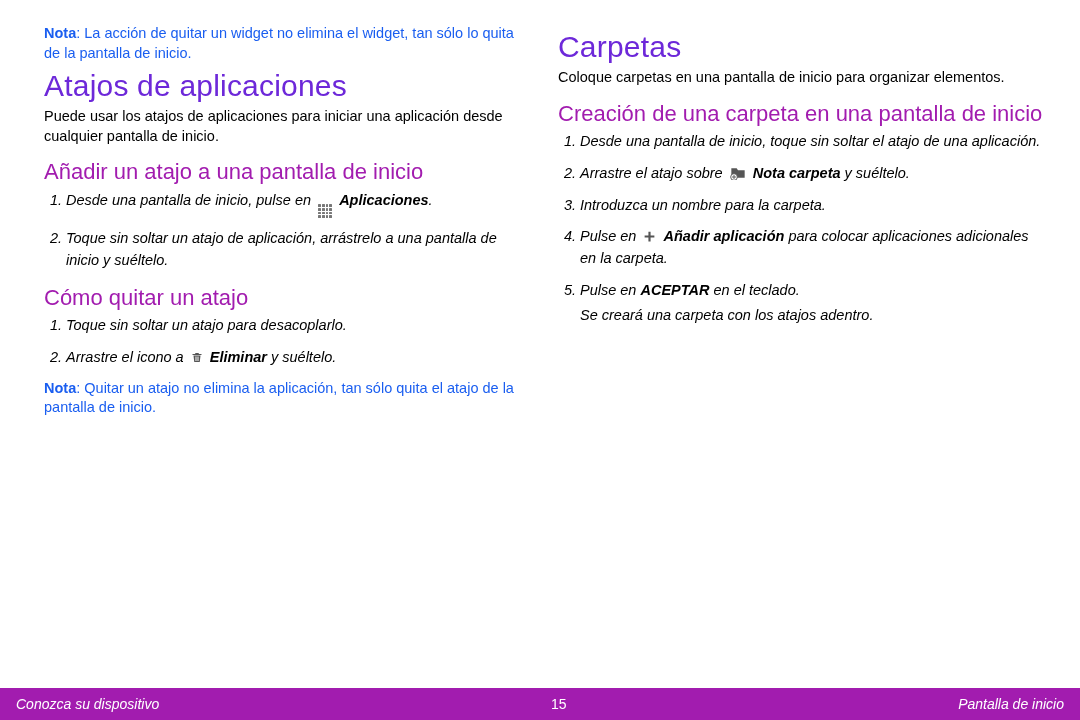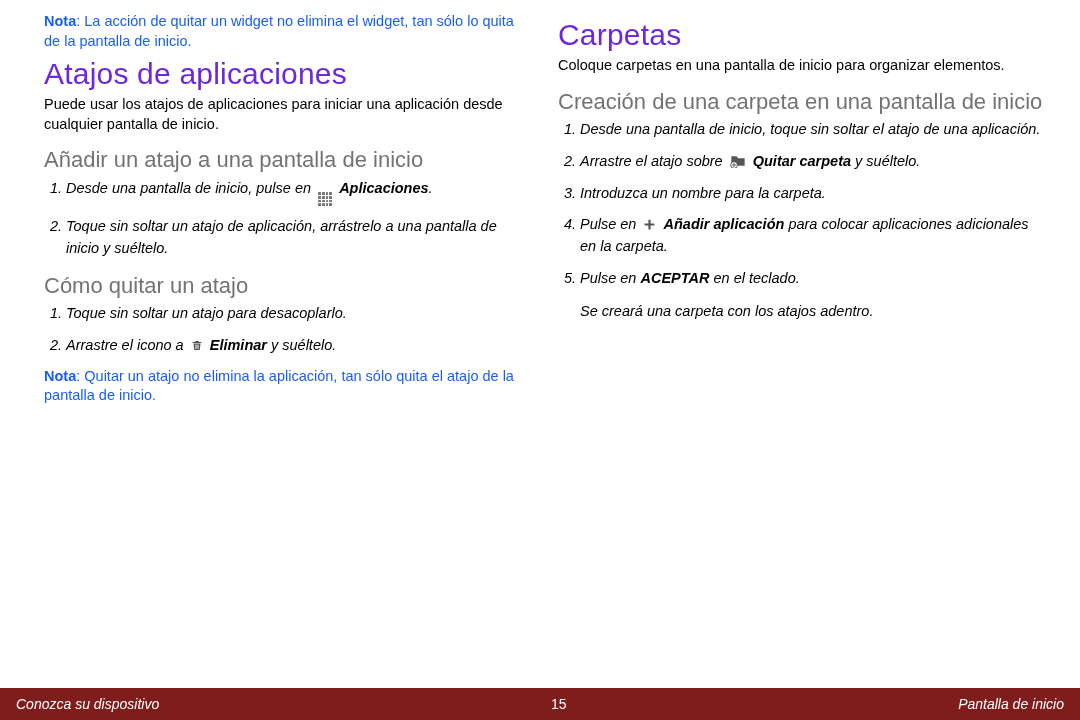--- a/index.html
+++ b/index.html
@@ -1,27 +1,27 @@
 <!DOCTYPE html>
 <html><head>
   <meta charset="utf-8">
   <style>
     * { margin: 0; padding: 0; box-sizing: border-box; }
     html, body { width: 1080px; height: 720px; font-family: Arial, Helvetica, sans-serif; color: #000; background: #fff; }
     .page { width: 1080px; height: 720px; position: relative; display: flex; flex-direction: column; }
-    .content { flex: 1; display: flex; padding: 12px 34px 10px 44px; column-gap: 26px; }
+    .content { flex: 1; display: flex; padding: 24px 34px 10px 44px; column-gap: 26px; }
     .col { flex: 1; min-width: 0; }
     h1 { color: #6d28d9; font-weight: 400; font-size: 30px; margin: 6px 0 4px; letter-spacing: .2px; }
-    h2 { color: #737373; font-weight: 400; font-size: 22px; line-height: 1.25; margin: 12px 0 4px; }
+    h2 { color: #a21caf; font-weight: 400; font-size: 22px; line-height: 1.25; margin: 12px 0 4px; }
     p { font-size: 14.5px; line-height: 1.35; margin-bottom: 8px; }
     .note { color: #1a5ef0; font-size: 14.5px; line-height: 1.35; margin-bottom: 6px; }
     .note b { font-weight: 700; }
     ol { padding-left: 22px; margin: 4px 0 8px; font-size: 14.5px; line-height: 1.5; font-style: italic; }
     ol li { margin-bottom: 10px; }
-    .footer { height: 30px; background: #7f1d1d; color: #fff; display: flex; align-items: center; justify-content: space-between; padding: 16px 16px; font-style: italic; font-size: 14px; }
+    .footer { height: 30px; background: #a21caf; color: #fff; display: flex; align-items: center; justify-content: space-between; padding: 16px 16px; font-style: italic; font-size: 14px; }
     .footer .center { font-style: normal; }
     .inline-icon { display: inline-block; vertical-align: -2px; margin: 0 2px; }
     .grid-icon { width: 14px; height: 14px; display: inline-grid; grid-template-columns: repeat(4, 1fr); grid-template-rows: repeat(4, 1fr); gap: 1px; vertical-align: -2px; margin: 0 3px 0 3px; }
     .grid-icon span { background: #777; border-radius: 0.5px; }
     .trash-icon { width: 12px; height: 14px; vertical-align: -2px; margin: 0 3px; }
     .folder-plus-icon { width: 16px; height: 14px; vertical-align: -2px; margin: 0 3px; }
     .plus-icon { width: 13px; height: 13px; vertical-align: -2px; margin: 0 3px; }
     b, strong { font-weight: 700; }
   </style>
 </head>
@@ -86,32 +86,32 @@
 
       <h2>Creación de una carpeta en una pantalla de inicio</h2>
       <ol>
         <li>Desde una pantalla de inicio, toque sin soltar el atajo de una aplicación.</li>
         <li>
           <span>Arrastre el atajo sobre </span><svg class="inline-icon folder-plus-icon" viewBox="0 0 24 20" fill="#555">
               <path d="M2 3h8l2 3h10v11H2V3z"></path>
               <circle cx="6" cy="16" r="5" fill="#fff" stroke="#555" stroke-width="1.4"></circle>
               <path d="M6 13v6M3 16h6" stroke="#555" stroke-width="1.4"></path>
             </svg>
-          <b>Quitar carpeta</b><span> y suéltelo.</span>
+          <b>Nota carpeta</b><span> y suéltelo.</span>
         </li>
         <li>Introduzca un nombre para la carpeta.</li>
         <li>
           <span>Pulse en </span><svg class="inline-icon plus-icon" viewBox="0 0 24 24" fill="#555">
               <path d="M10 3h4v7h7v4h-7v7h-4v-7H3v-4h7V3z"></path>
             </svg>
           <b>Añadir aplicación</b><span> para colocar aplicaciones adicionales en la carpeta.</span>
         </li>
         <li>
           <span>Pulse en </span><b>ACEPTAR</b><span> en el teclado.</span>
-          <p style="margin-top:12px;">Se creará una carpeta con los atajos adentro.</p>
+          <p style="margin-top:4px;">Se creará una carpeta con los atajos adentro.</p>
         </li>
       </ol>
     </div>
 
   </div>
 
   <div class="footer">
     <span>Conozca su dispositivo</span>
     <span class="center">15</span>
     <span>Pantalla de inicio</span>

